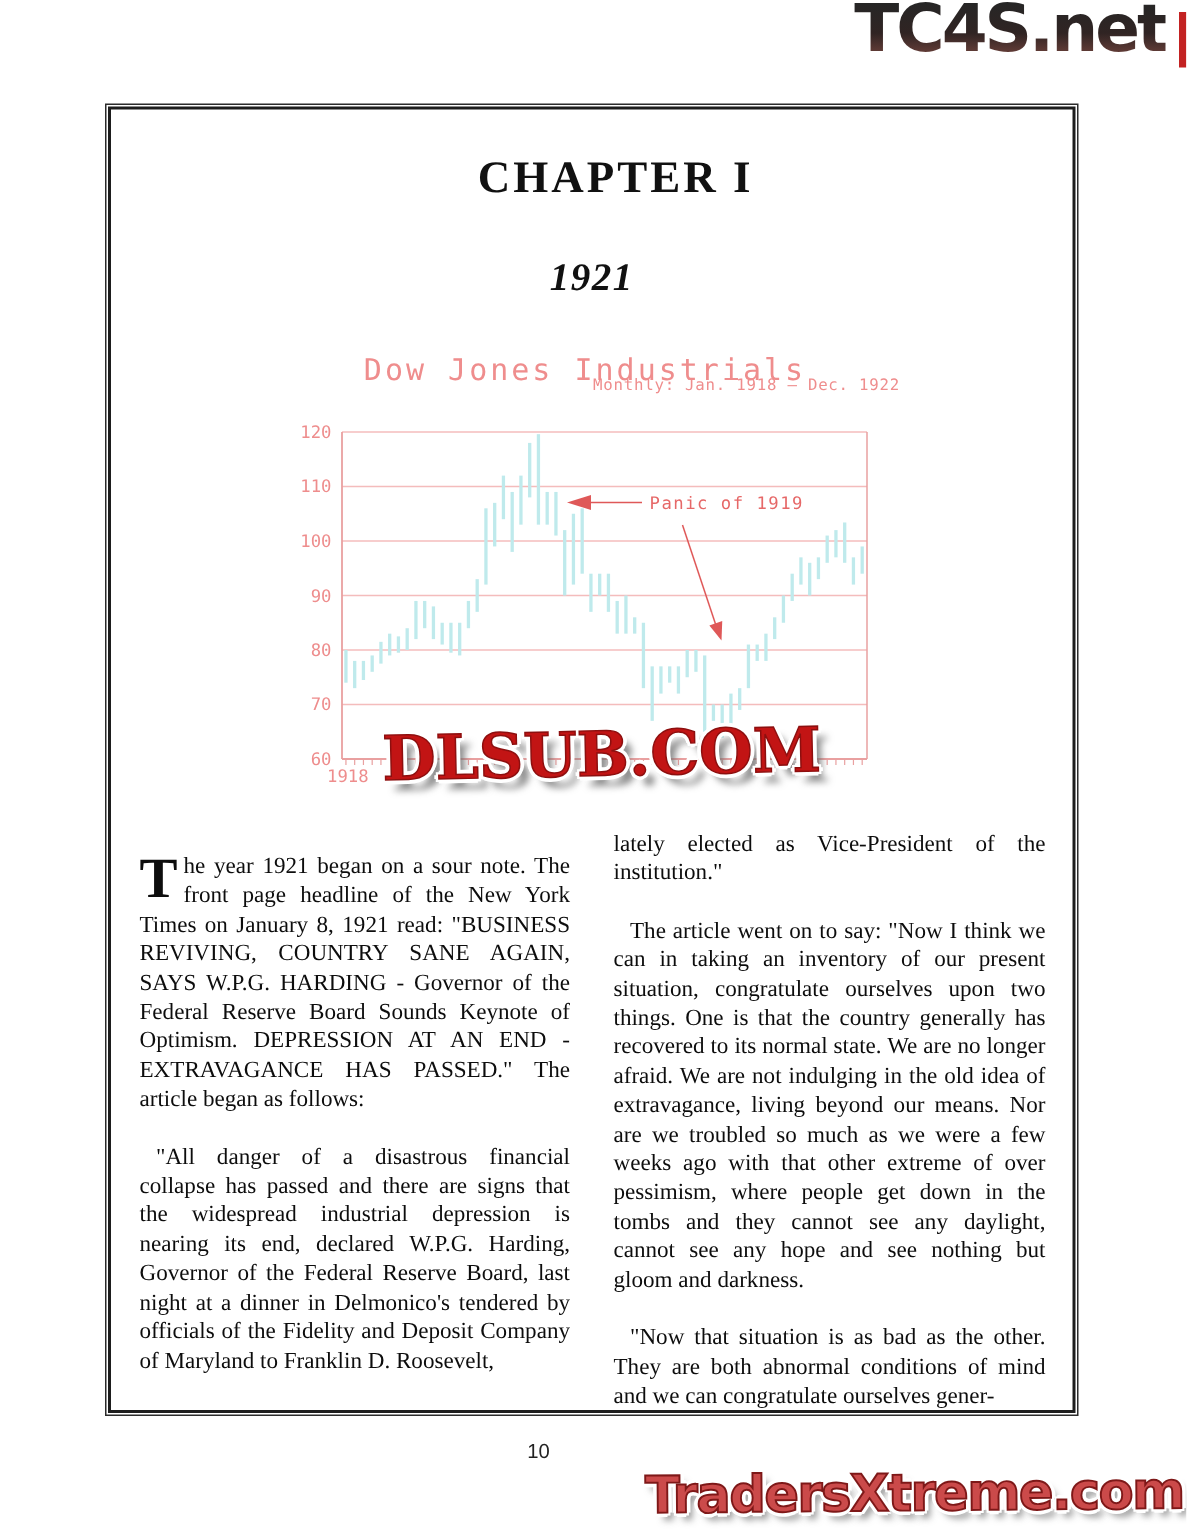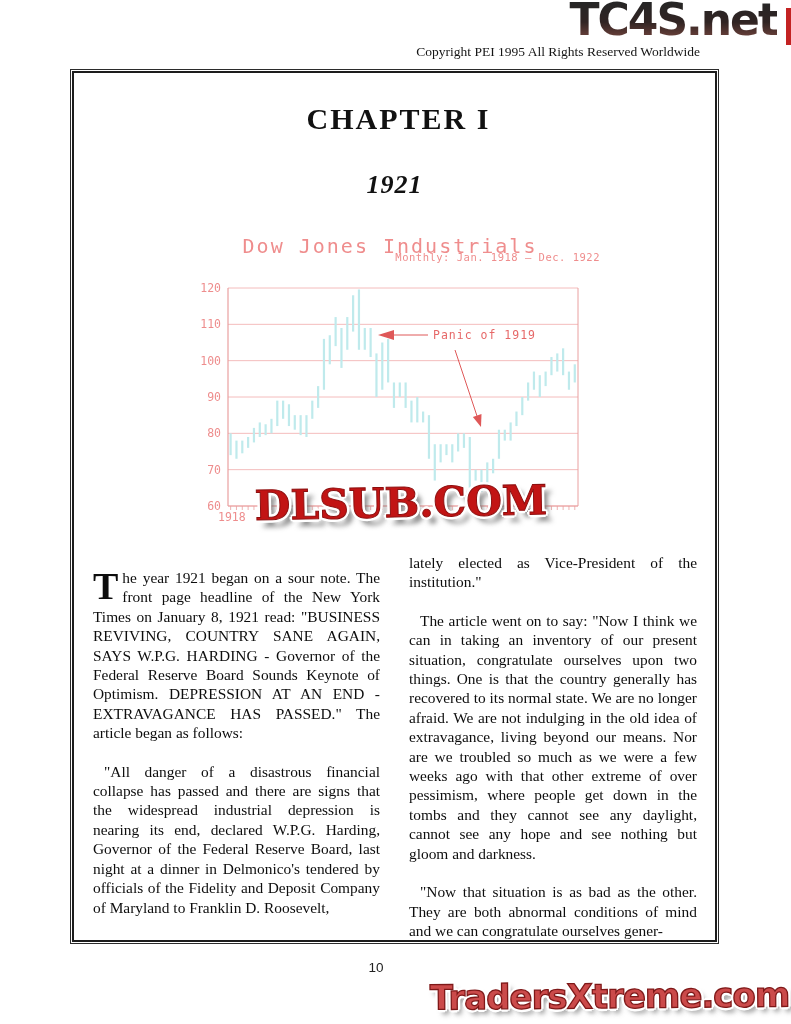--- a/index.html
+++ b/index.html
@@ -17,21 +17,21 @@
           -webkit-text-fill-color:transparent;}
   }
   .red-sliver{position:absolute;top:8px;right:0;width:5px;height:37px;background:#c32222;}
   .copyright{position:absolute;top:44px;right:91px;font-size:13.5px;color:#151515;}
 
   
   .page-frame{position:absolute;left:70px;top:69px;width:647px;height:873px;
               border:1px solid #2b2b2b;background:#fff;}
   .page-frame::after{content:"";position:absolute;inset:1px;border:2px solid #1d1d1d;pointer-events:none;}
 
-  .chapter-title{position:absolute;left:4px;top:32px;width:100%;text-align:center;
+  .chapter-title{position:absolute;left:16px;top:32px;width:100%;text-align:center;
                  font-size:30px;font-weight:bold;letter-spacing:2px;}
   .chapter-year{position:absolute;left:0;top:100px;width:100%;text-align:center;
                 font-size:26px;font-weight:bold;letter-spacing:1px;font-style:italic;}
 
   
   .chart-title{position:absolute;left:180px;top:234px;width:420px;text-align:center;
                font-family:"DejaVu Sans Mono","Liberation Mono",monospace;
                font-size:20px;letter-spacing:2px;color:#ef8d8d;}
   .chart-subtitle{position:absolute;left:180px;top:251px;width:420px;text-align:right;
                font-family:"DejaVu Sans Mono","Liberation Mono",monospace;
@@ -57,30 +57,29 @@
   
   .col{position:absolute;font-size:15.4px;line-height:19.4px;text-align:justify;color:#0d0d0d;}
   .col-left{left:93px;top:568px;width:287px;}
   .col-right{left:409px;top:553px;width:288px;}
   .col p{margin:0 0 19px 0;}
   .col p.indent{text-indent:11px;}
   .dropcap{float:left;font-size:38px;line-height:30px;font-weight:bold;
            padding:3px 4px 0 0;}
 
   .page-number{position:absolute;left:0;top:960px;width:718px;text-align:center;
-               font-size:13.5px;font-family:"Liberation Sans","DejaVu Sans",sans-serif;color:#222;padding-left:17px;}
+               font-size:13.5px;font-family:"Liberation Sans","DejaVu Sans",sans-serif;color:#222;}
 </style>
 </head>
 <body>
 
 <div id="stage">
 
   <div class="tc4s">TC4S.net</div>
   <div class="red-sliver"></div>
-  <div class="copyright">Copyright PEI 1995 All Rights Reserved Worldwide</div>
 
   <div class="page-frame">
     <div class="chapter-title">CHAPTER I</div>
     <div class="chapter-year">1921</div>
   </div>
 
   <div class="chart-title">Dow Jones Industrials</div>
   <div class="chart-subtitle">Monthly: Jan. 1918 — Dec. 1922</div>
   <svg class="chart-svg" width="420" height="252" viewBox="0 0 420 252">
       <line x1="48" y1="228" x2="398" y2="228" stroke="#f4bcbc" stroke-width="1"></line>

